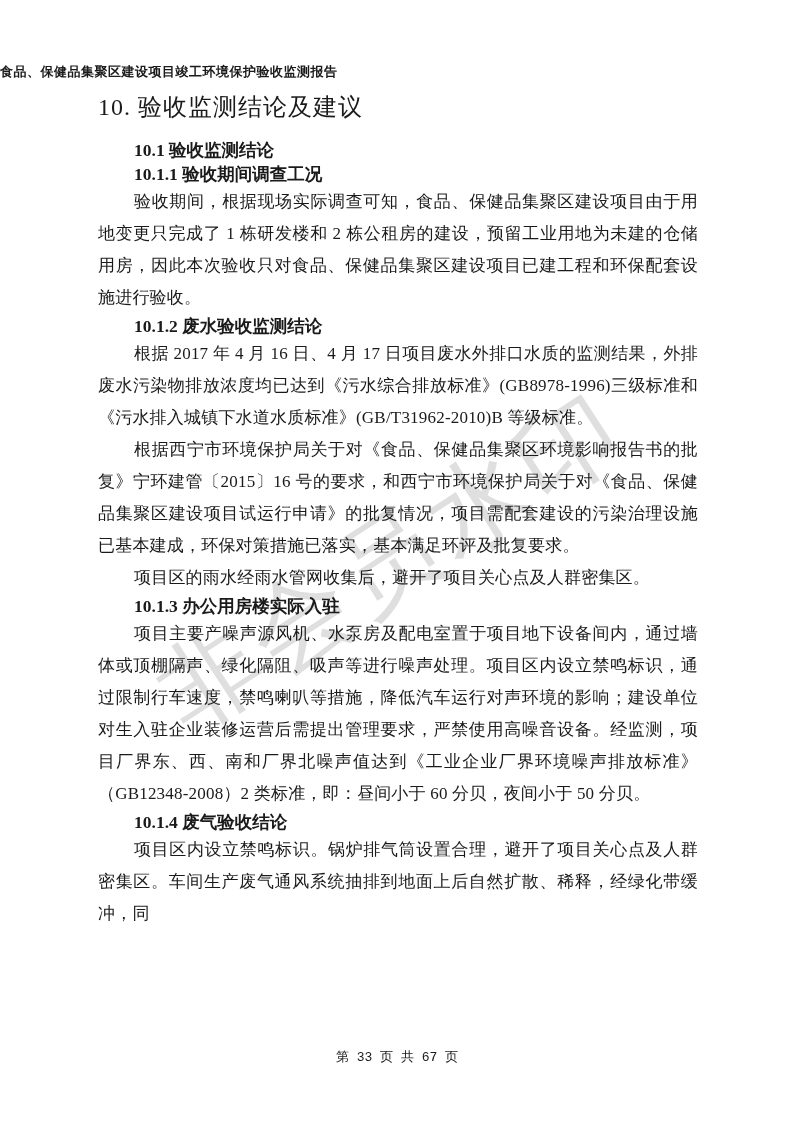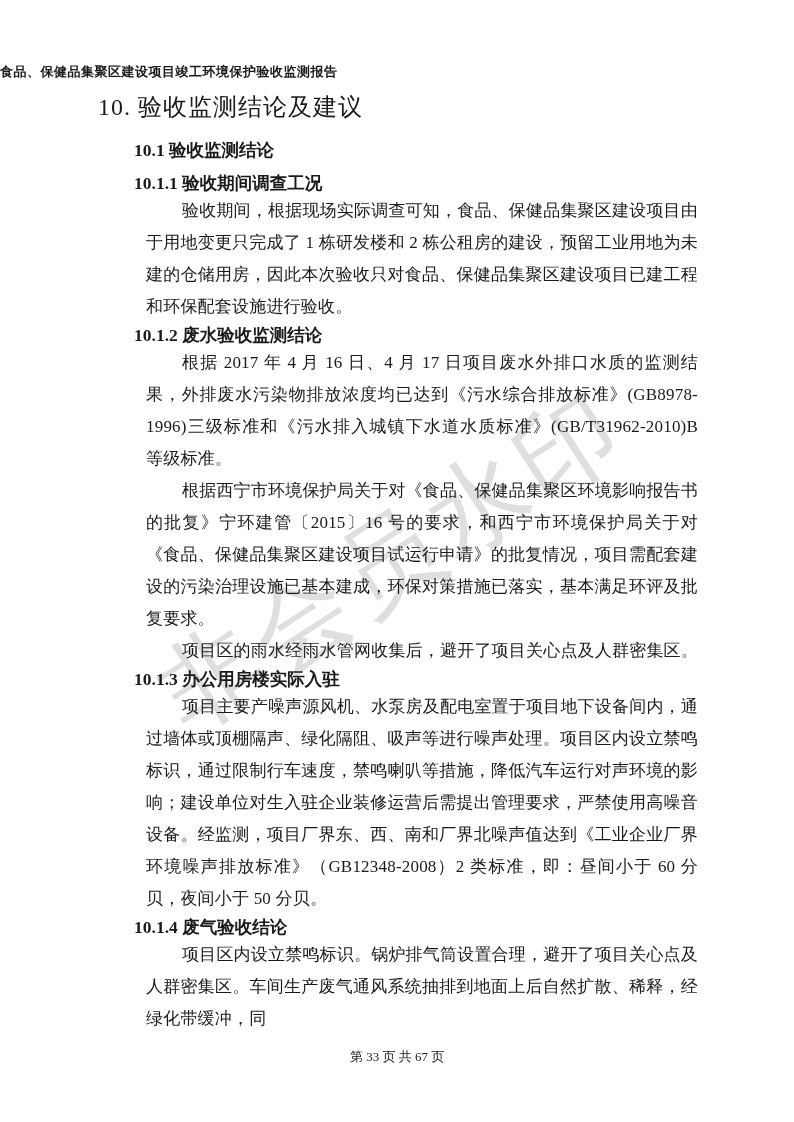--- a/index.html
+++ b/index.html
@@ -54,38 +54,38 @@
     margin: 0 0 14px 0;
     letter-spacing: 1px;
   }
   .sec-heading {
     font-size: 17.5px;
     font-weight: bold;
     line-height: 24px;
     padding-left: 36px;
     margin: 0;
   }
-  .sec-heading.gap-after { margin-bottom: 9px; }
+  .sec-heading.gap-after { }
   .body-par {
     font-size: 17px;
     line-height: 32px;
     text-indent: 36px;
     text-align: justify;
     text-justify: inter-character;
     letter-spacing: 0.2px;
-    margin-left: 48px;
   }
   .doc-footer {
     position: absolute;
     top: 1048px;
     left: 0;
     width: 100%;
     text-align: center;
     font-size: 13px;
     z-index: 1;
+    font-family: Liberation Mono, monospace;
   }
 </style>
 </head>
 <body>
 
 <div class="page">
 
   <div class="watermark">非会员水印</div>
 
   <div class="doc-header">食品、保健品集聚区建设项目竣工环境保护验收监测报告</div>

